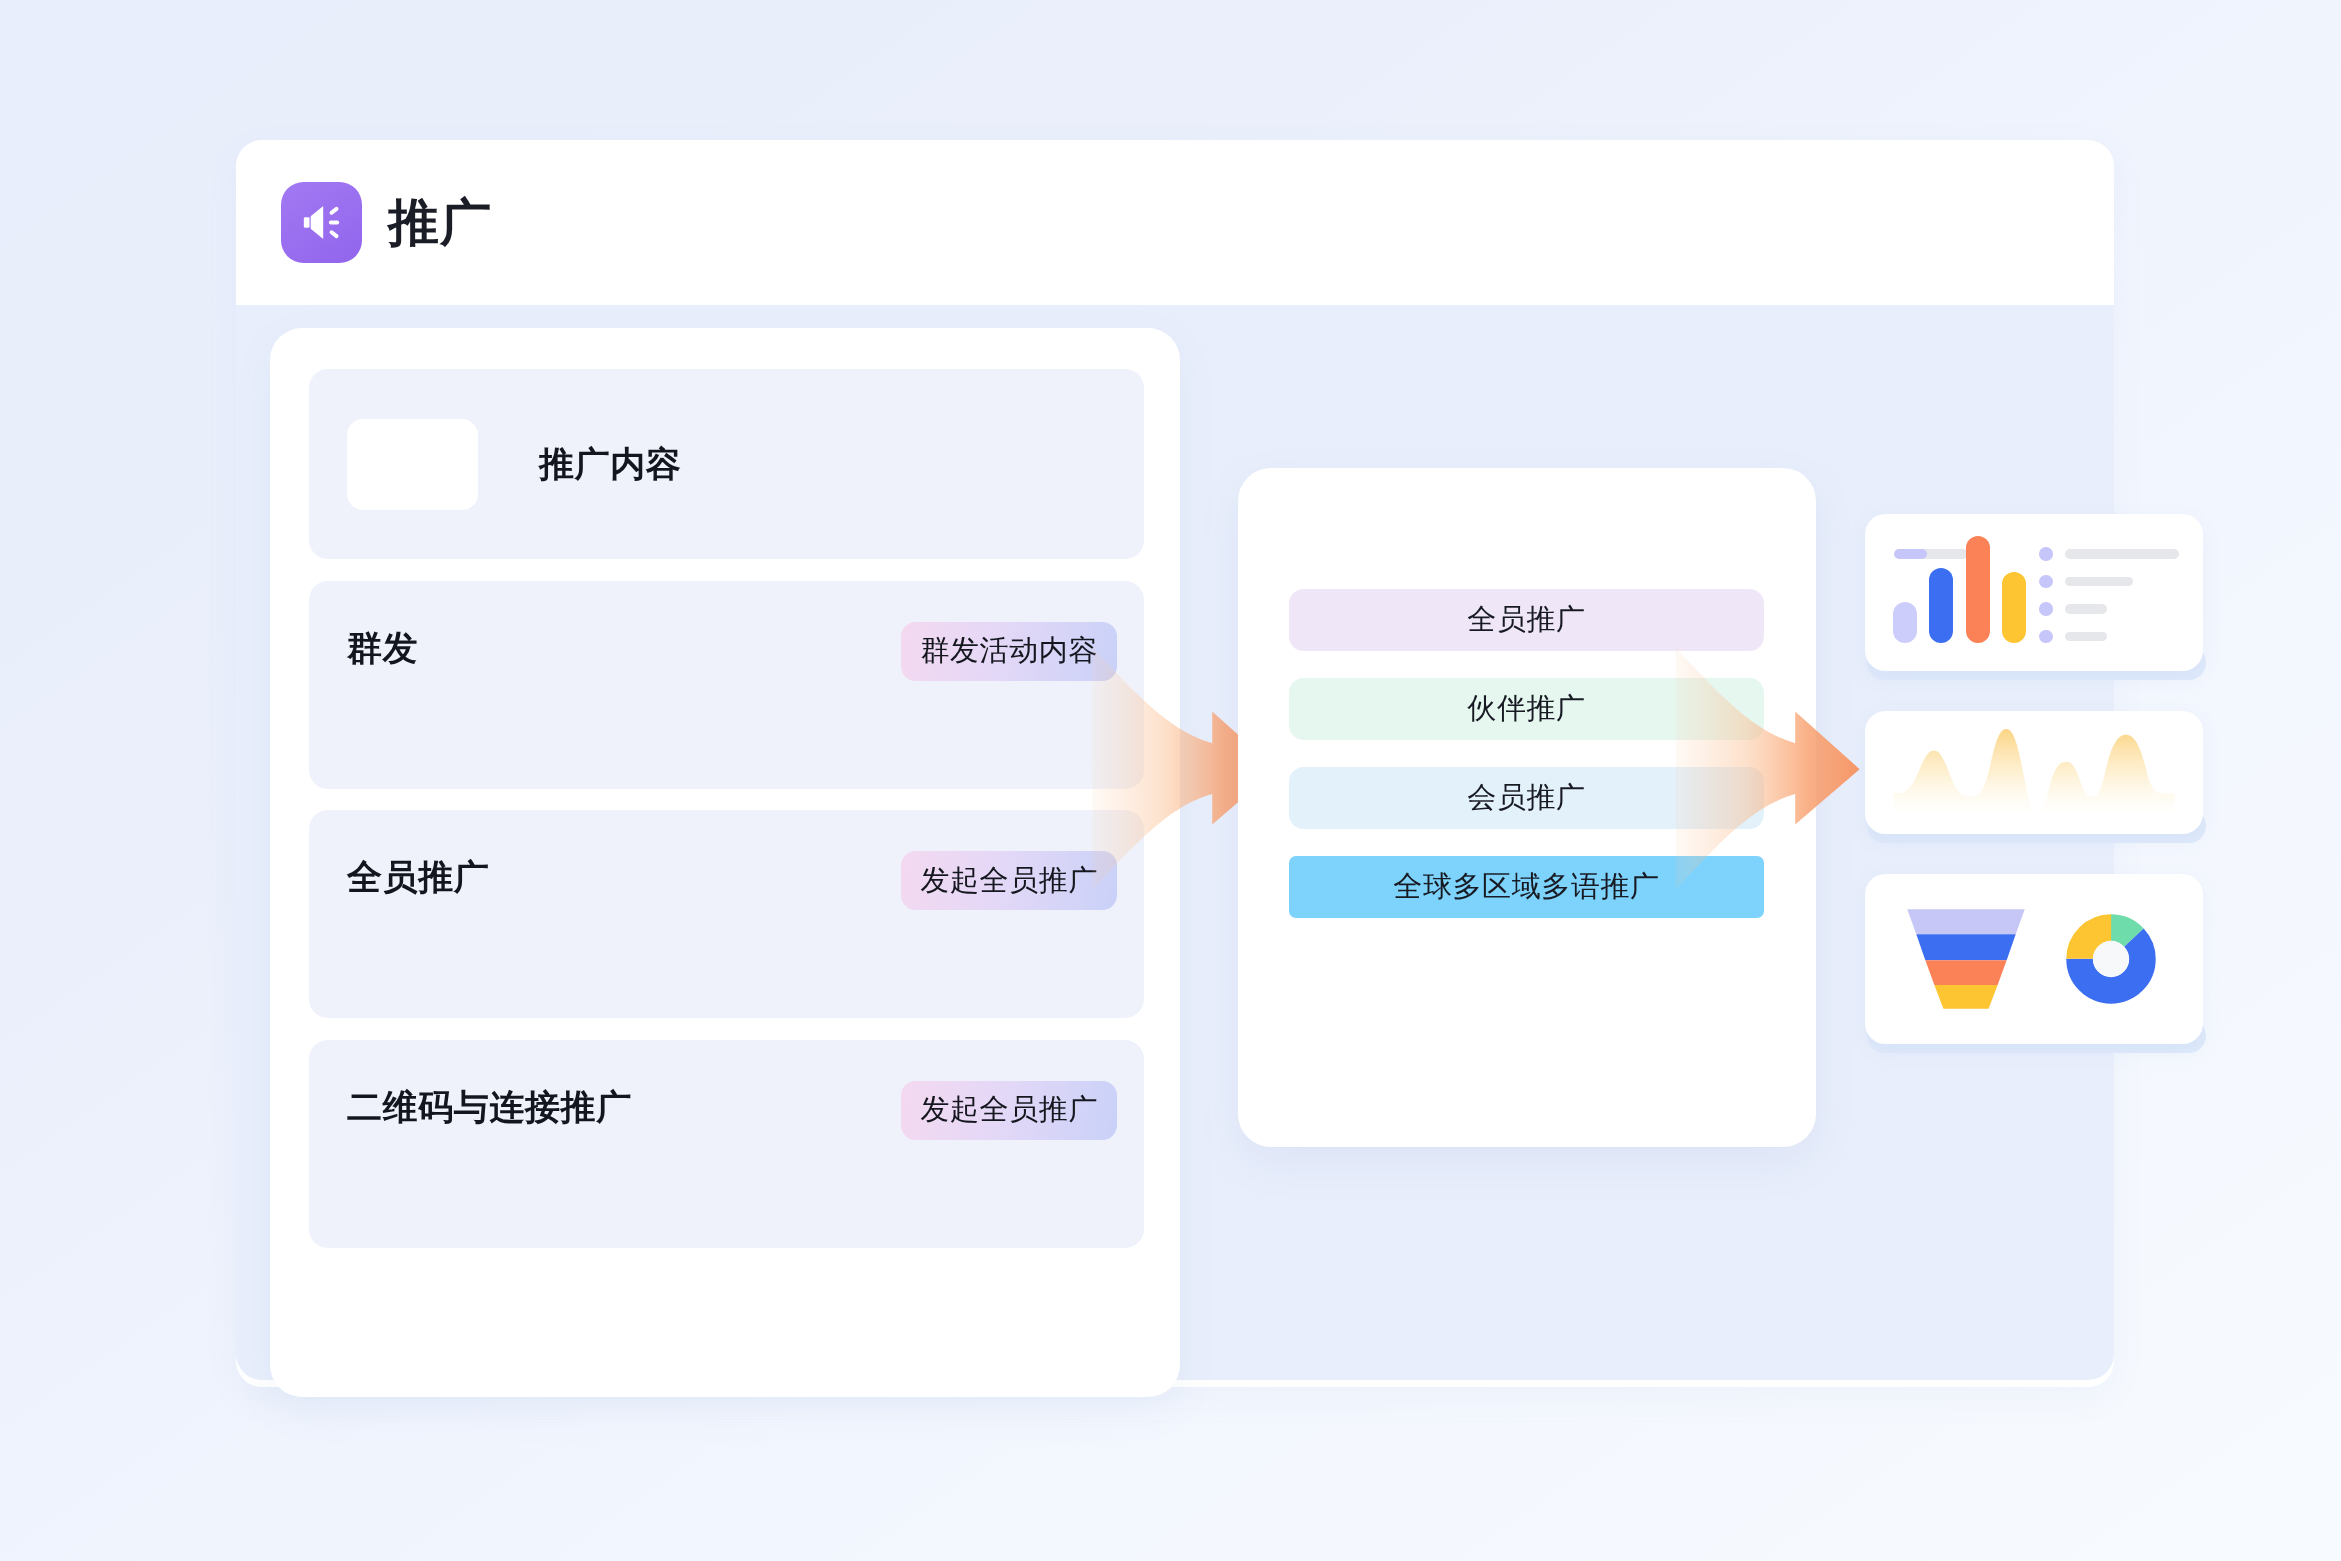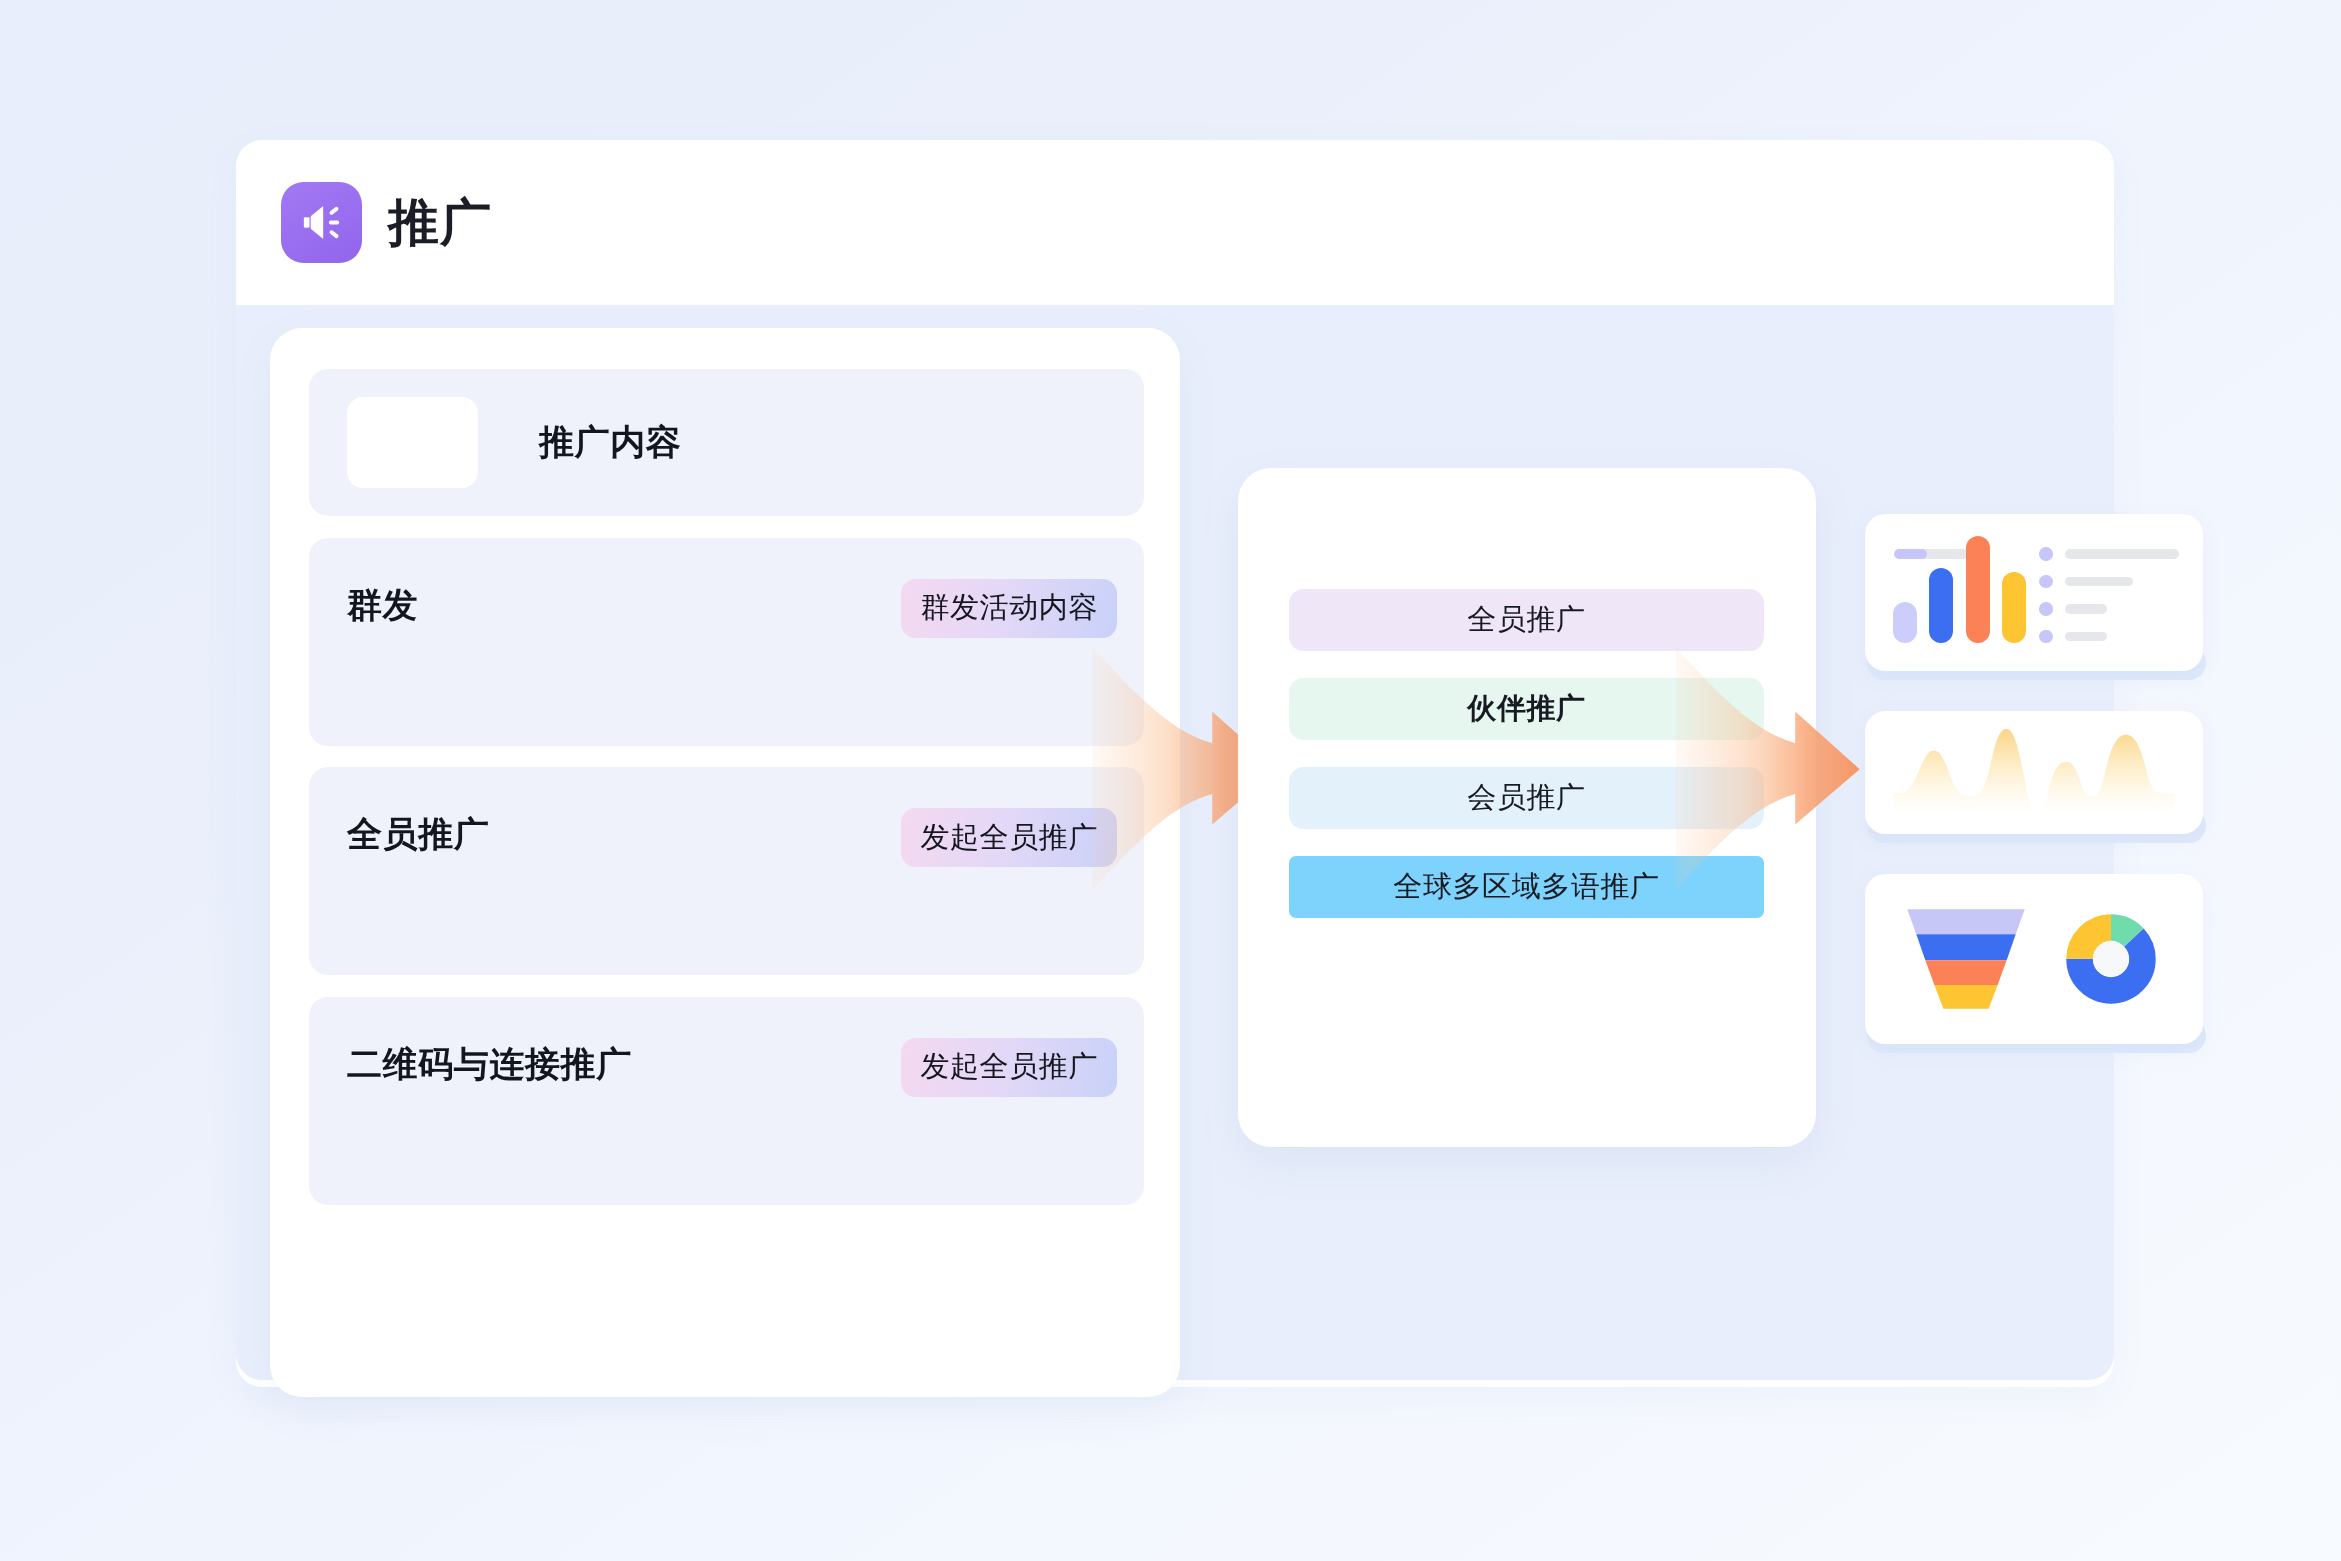--- a/index.html
+++ b/index.html
@@ -108,21 +108,21 @@
   }
   .row-content {
     display: flex;
     align-items: center;
     height: 100%;
     padding: 0 27px 0 38px;
     box-sizing: border-box;
   }
 
   
-  .row-thumb { height: 147px; }
+  .row-thumb { height: 190px; }
   .row-thumb .row-content { align-items: center; }
   .thumb {
     width: 131px;
     height: 91px;
     background: #ffffff;
     border-radius: 16px;
     flex: 0 0 auto;
   }
   .thumb-label {
     margin-left: 61px;
@@ -362,21 +362,21 @@
     </defs>
     <path d="M2 16 C 96 120, 150 168, 214 186 L214 130 L328 232 L214 330 L214 276 C150 294, 96 342, 2 446 Z" fill="url(#arrowGradA)"></path>
   </svg>
 
   <div class="mid-card"></div>
 
   <div class="mid-items">
     <div class="mid-item" style="background:#efe7f8;">
       <span>全员推广</span>
     </div>
-    <div class="mid-item" style="background:#e6f7f0;font-weight:bold;">
+    <div class="mid-item" style="background:#e6f7f0;">
       <span>伙伴推广</span>
     </div>
     <div class="mid-item" style="background:#e3f1fb;text-align:center;">
       <span>会员推广</span>
     </div>
     <div class="mid-item" style="background:#7dd3fc;border-radius:7px;">
       <span>全球多区域多语推广</span>
     </div>
   </div>
 

